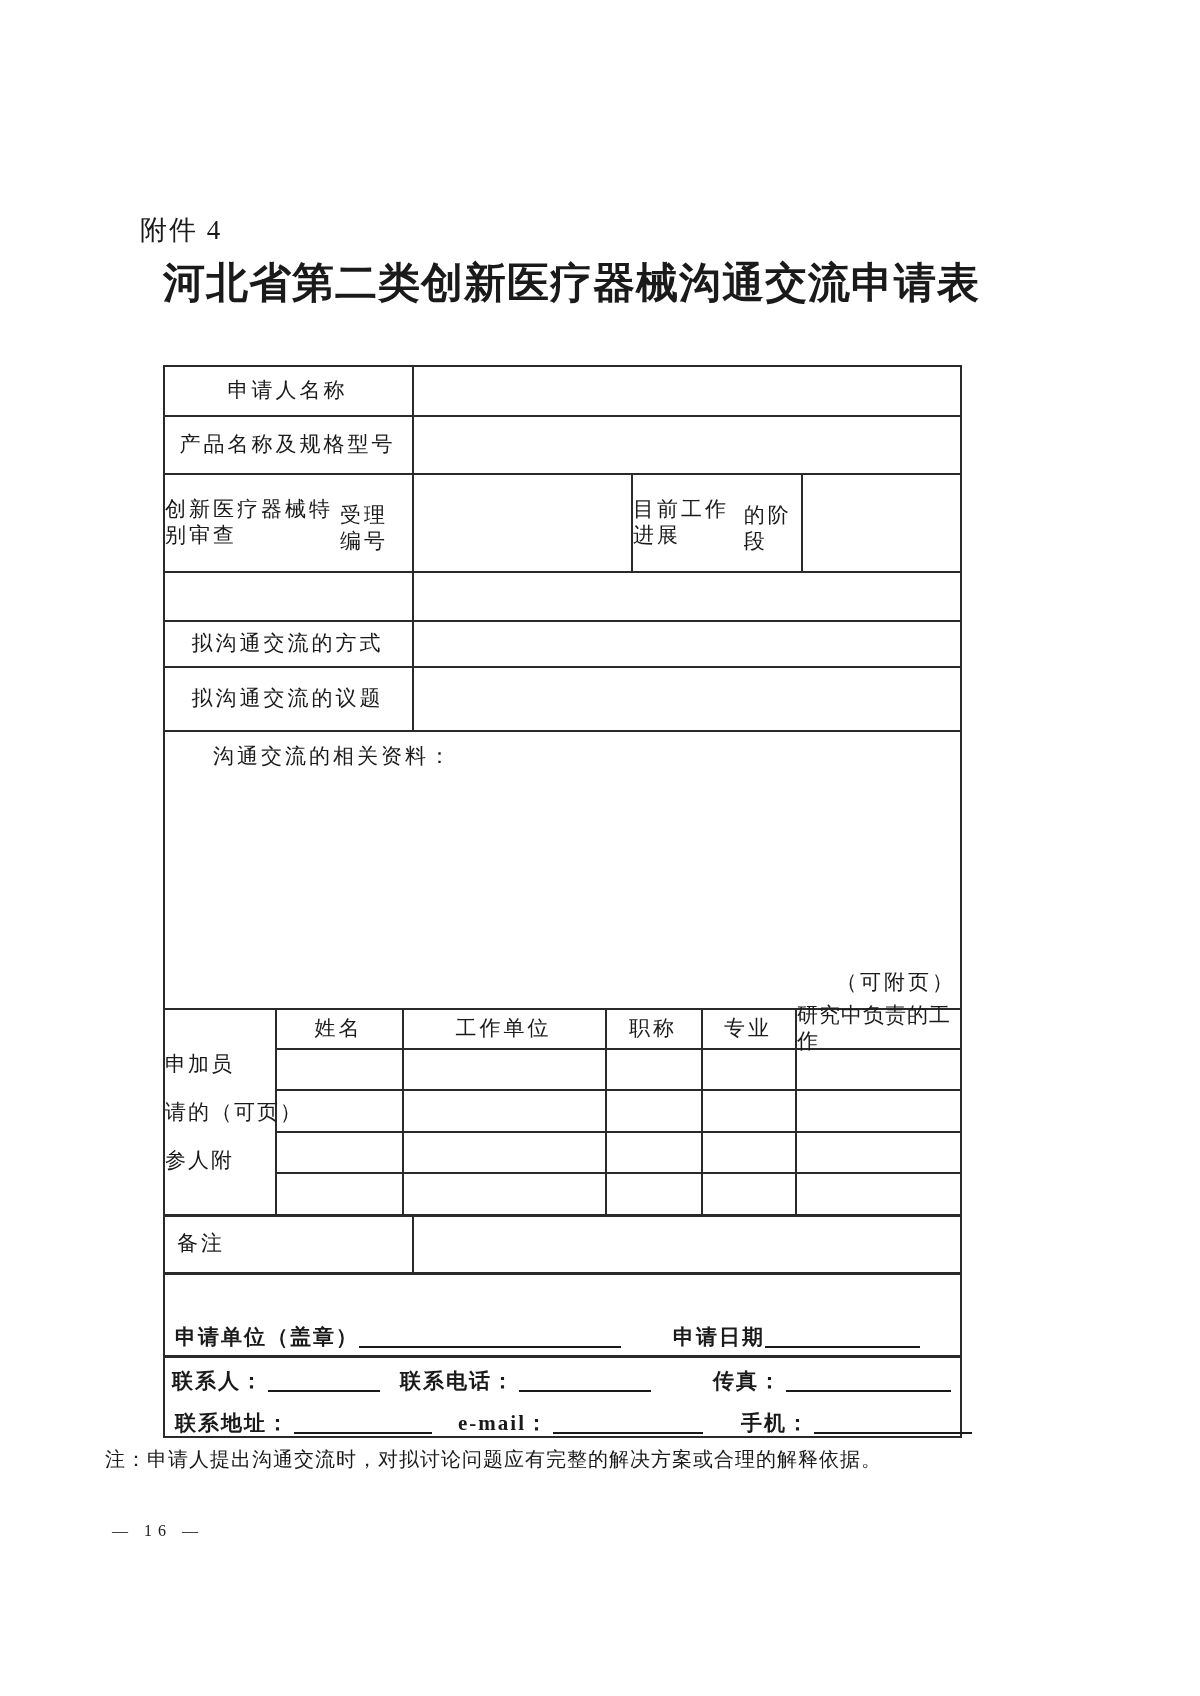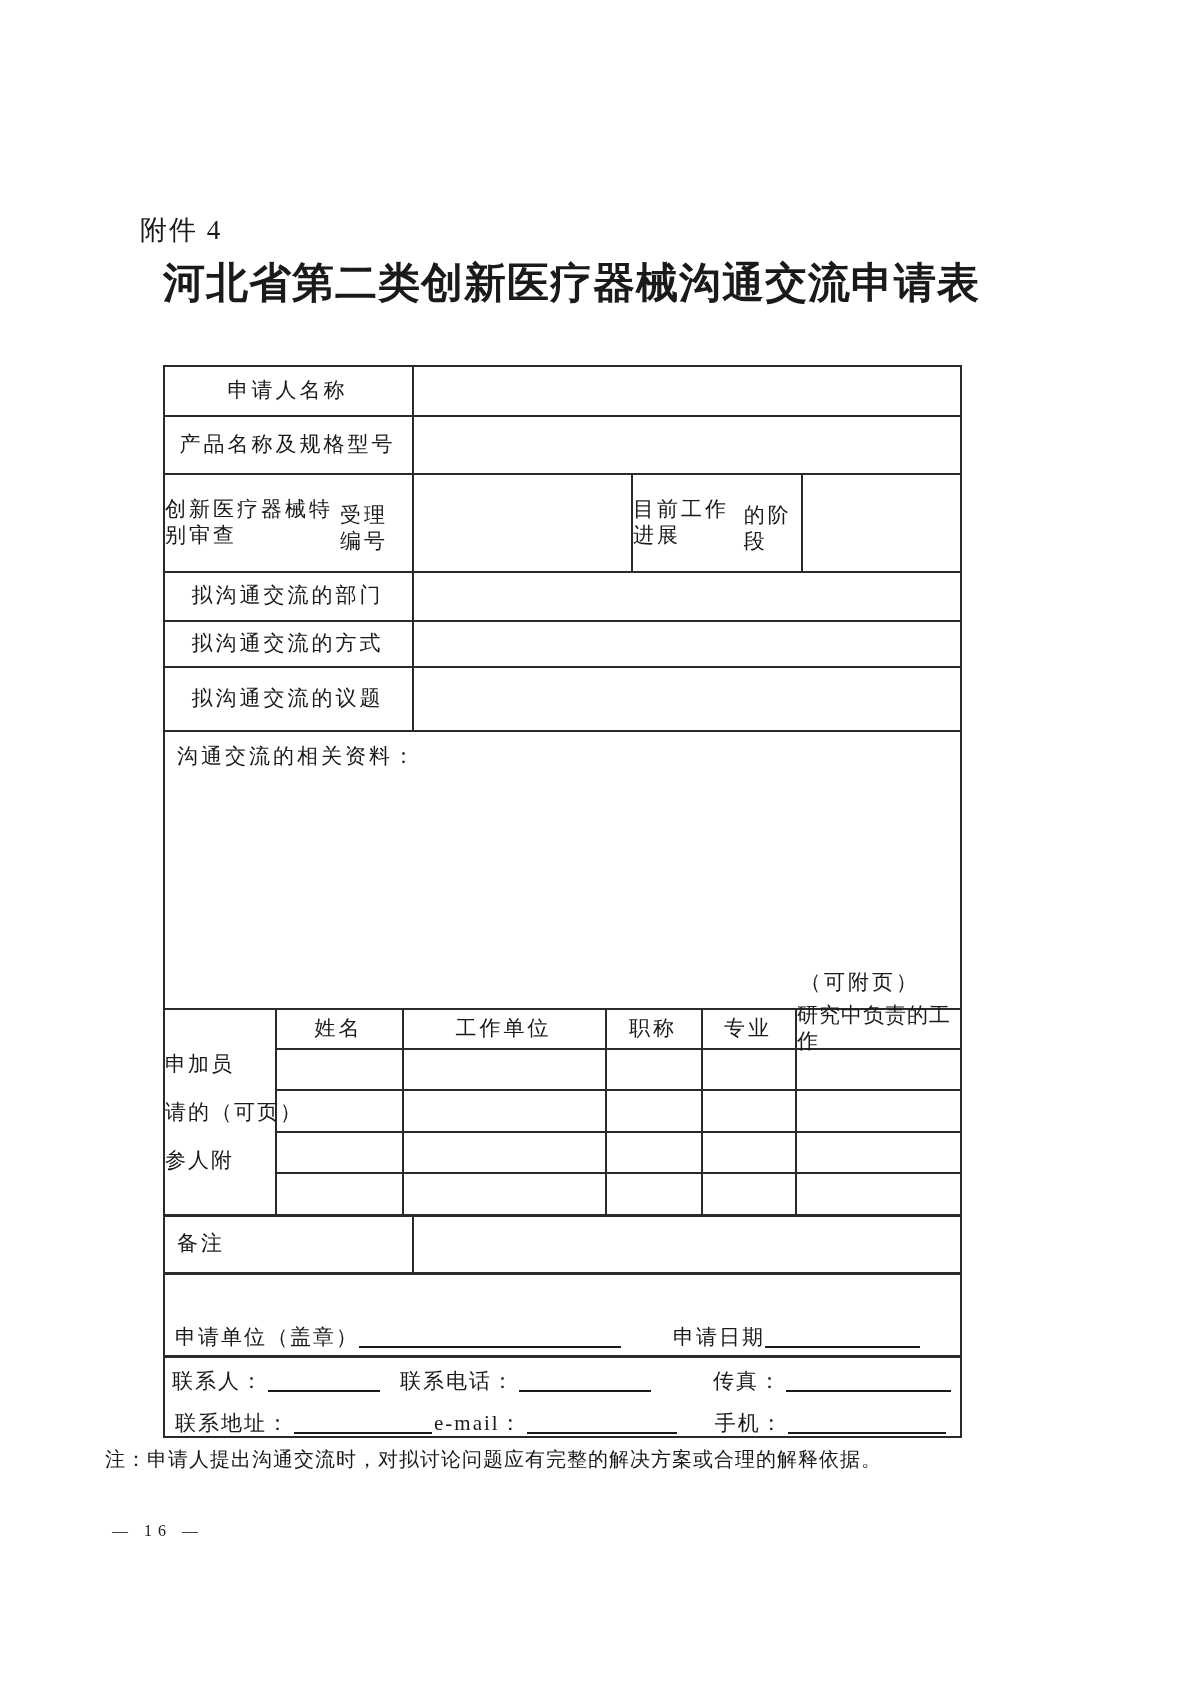--- a/index.html
+++ b/index.html
@@ -19,26 +19,26 @@
     text-align:left;font-size:21px;letter-spacing:3px;line-height:1.25;
   }
   .cell.col{flex-direction:row;}
   .cell.left{justify-content:flex-start;text-align:left;}
   .small-head{font-size:21px;}
   .attach{position:absolute;font-size:27px;letter-spacing:2px;}
   .title{
     position:absolute;left:163px;width:799px;text-align:center;
     font-size:42px;font-weight:bold;letter-spacing:1px;white-space:nowrap;
   }
-  .free-text{position:absolute;font-size:21px;letter-spacing:3px;white-space:nowrap;}
+  .free-text{position:absolute;font-size:21px;letter-spacing:3px;white-space:nowrap;margin-left:36px;}
   .uline{
     display:inline-block;border-bottom:2px solid #1a1a1a;height:24px;
     vertical-align:-4px;
   }
-  .footline{position:absolute;white-space:nowrap;font-size:21px;letter-spacing:2px;}
+  .footline{position:absolute;white-space:nowrap;font-size:21px;letter-spacing:2px;font-weight:bold;}
   .footnote{position:absolute;font-size:20px;letter-spacing:1px;white-space:nowrap;}
   .pagenum{position:absolute;font-size:16px;letter-spacing:6px;}
 </style>
 </head>
 <body>
 
 <div id="page">
 
   <div class="attach" style="left:140px;top:212px;">附件 4</div>
   <div class="title" style="top:255px;">河北省第二类创新医疗器械沟通交流申请表</div>
@@ -75,21 +75,20 @@
 
   <div class="cell col" style="left:165px;top:475px;width:245px;height:94px;">
     <div>创新医疗器械特别审查</div>
     <div style="margin-top:12px;">受理编号</div>
   </div>
   <div class="cell col" style="left:633px;top:475px;width:166px;height:94px;">
     <div>目前工作进展</div>
     <div style="margin-top:12px;">的阶段</div>
   </div>
 
-  <div class="cell" style="left:165px;top:573px;width:245px;height:45px;">拟沟通交流的部门</div>
   <div class="cell" style="left:165px;top:622px;width:245px;height:42px;">拟沟通交流的方式</div>
   <div class="cell" style="left:165px;top:668px;width:245px;height:60px;">拟沟通交流的议题</div>
 
   <div class="free-text" style="left:177px;top:742px;">沟通交流的相关资料：</div>
   <div class="free-text" style="left:800px;top:968px;">（可附页）</div>
 
   <div class="cell col" style="left:165px;top:1016px;width:108px;height:192px;justify-content:flex-start;line-height:48px;letter-spacing:2px;">
     <div>申请参</div>
     <div>加的人</div>
     <div>员（可附</div>
@@ -105,20 +104,20 @@
 
   <div class="footline" style="left:175px;top:1322px;">
     <span>申请单位（盖章）</span><span class="uline" style="width:262px;"></span><span style="margin-left:52px;">申请日期</span><span class="uline" style="width:155px;"></span>
   </div>
 
   <div class="footline" style="left:172px;top:1366px;">
     <span>联系人：</span><span class="uline" style="width:112px;margin-left:4px;"></span><span style="margin-left:20px;">联系电话：</span><span class="uline" style="width:132px;margin-left:4px;"></span><span style="margin-left:62px;">传真：</span><span class="uline" style="width:165px;margin-left:4px;"></span>
   </div>
 
   <div class="footline" style="left:175px;top:1408px;">
-    <span>联系地址：</span><span class="uline" style="width:138px;margin-left:4px;"></span><span style="margin-left:2px;">e-mail：</span><span class="uline" style="width:150px;margin-left:4px;"></span><span style="margin-left:38px;">手机：</span><span class="uline" style="width:158px;margin-left:4px;"></span>
+    <span>联系地址：</span><span class="uline" style="width:138px;margin-left:4px;"></span><span style="margin-left:26px;">e-mail：</span><span class="uline" style="width:150px;margin-left:4px;"></span><span style="margin-left:38px;">手机：</span><span class="uline" style="width:158px;margin-left:4px;"></span>
   </div>
 
   <div class="footnote" style="left:105px;top:1446px;">注：申请人提出沟通交流时，对拟讨论问题应有完整的解决方案或合理的解释依据。</div>
 
   <div class="pagenum" style="left:112px;top:1522px;">— 16 —</div>
 
 </div>
 
 </body></html>

